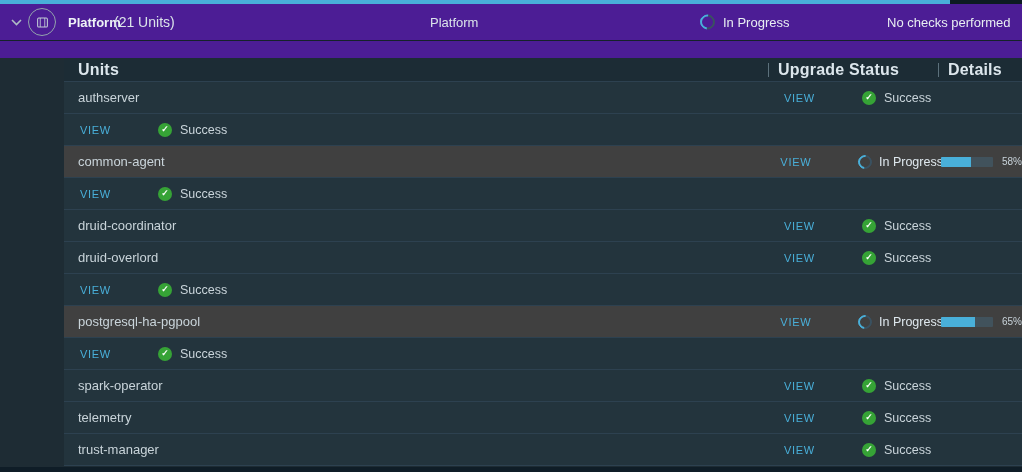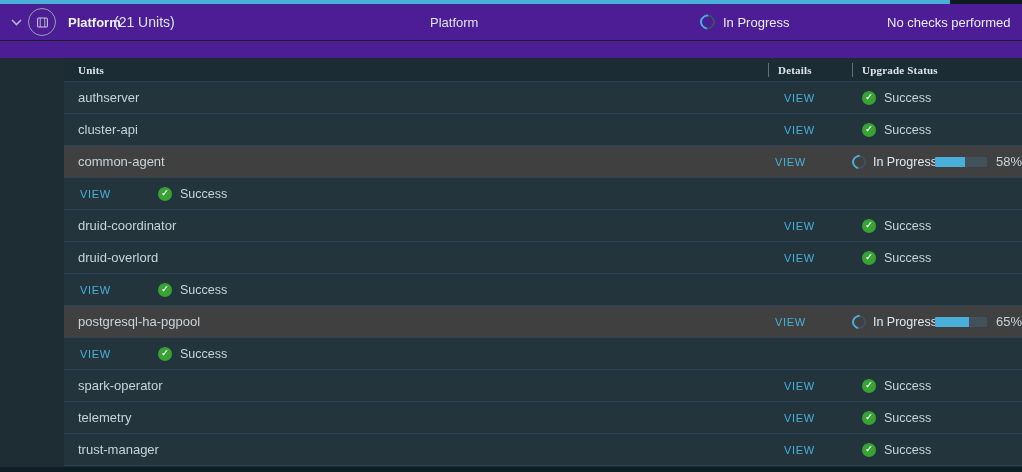--- a/index.html
+++ b/index.html
@@ -29,21 +29,21 @@
 
   
   .spin { display:inline-block; border-radius:50%; border:2px solid #3a5160;
           border-left-color:#49afd9; border-bottom-color:#49afd9; transform:rotate(50deg); }
   .spin.lg { width:15px; height:15px; }
   .spin.sm { width:14px; height:14px; flex:0 0 auto; }
 
   
   .table { position:absolute; left:64px; top:58px; width:958px; }
   .thead { display:flex; height:24px; background:#1c2c35; border-bottom:1px solid #2d4150; align-items:center; }
-  .th { font-size:11px; font-weight:bold; color:#dce6ec; letter-spacing:.2px; position:relative; display:flex; align-items:center; height:100%;font-family:Liberation Serif, serif; }
+  .th { font-size:16px; font-weight:bold; color:#dce6ec; letter-spacing:.2px; position:relative; display:flex; align-items:center; height:100%; }
   .th-units { width:704px; padding-left:14px; }
   .th-details { width:84px; padding-left:10px; }
   .th-status { flex:1; padding-left:10px; }
   .col-sep { position:absolute; left:0; top:5px; width:1px; height:14px; background:#5c717c; }
 
   .row { display:flex; height:32px; background:#23343d; border-bottom:1px solid #2d4150; align-items:center; }
   .row.hl { background:#404040; }
   .cell { height:100%; display:flex; align-items:center; }
   .c-units { width:704px; padding-left:14px; font-size:13px; color:#c9d4da; }
   .c-details { width:84px; padding-left:16px; }
@@ -53,21 +53,21 @@
   .st-success { display:flex; align-items:center; gap:8px; }
   .ok-icon { width:14px; height:14px; border-radius:50%; background:#36a336; color:#ffffff;
              font-size:9px; font-weight:bold; display:flex; align-items:center; justify-content:center; line-height:1; }
   .st-label { font-size:12.5px; color:#c9d4da; white-space:nowrap; }
   .st-label.ip { color:#dfe8ee; width:62px; }
 
   .st-progress { display:flex; align-items:center; }
   .st-progress .spin { margin-right:7px; }
   .bar { width:52px; height:10px; background:#41525c; border-radius:1px; overflow:hidden; display:inline-block; flex:0 0 auto; }
   .fill { display:block; height:100%; background:#49afd9; }
-  .pct { margin-left:9px; font-size:13px; color:#c8d3da; }
+  .pct { margin-left:9px; font-size:10px; color:#c8d3da; }
 
   .bottom-strip { position:absolute; left:0; bottom:0; width:100%; height:5px; background:#0f1d27; }
 </style>
 </head>
 <body>
 
 <div class="screen">
 
   <div class="top-bar">
     <span class="top-bar-fill" style="width: 93%;"></span>
@@ -94,49 +94,46 @@
         <span class="spin lg"></span>
         <span class="lbl">In Progress</span>
       </span>
       <span class="hdr-checks">No checks performed</span>
     </div>
   </div>
 
   <div class="table">
     <div class="thead">
       <div class="th th-units">Units</div>
+      <div class="th th-status">
+        <span class="col-sep"></span>
+        <span>Upgrade Status</span>
+      </div>
       <div class="th th-details">
         <span class="col-sep"></span>
         <span>Details</span>
       </div>
-      <div class="th th-status">
-        <span class="col-sep"></span>
-        <span>Upgrade Status</span>
-      </div>
     </div>
     <div id="table-body">
         <div class="row">
     <div class="cell c-units">
       <span>authserver</span>
     </div>
     <div class="cell c-details">
       <a class="view">VIEW</a>
     </div>
     <div class="cell c-status">
       <span class="st-success">
         <span class="ok-icon">✓</span>
         <span class="st-label">Success</span>
       </span>
 
     </div>
   </div>
         <div class="row">
-    <div class="cell c-units">
-      <span>cluster-api</span>
-    </div>
     <div class="cell c-details">
       <a class="view">VIEW</a>
     </div>
     <div class="cell c-status">
       <span class="st-success">
         <span class="ok-icon">✓</span>
         <span class="st-label">Success</span>
       </span>
 
     </div>

